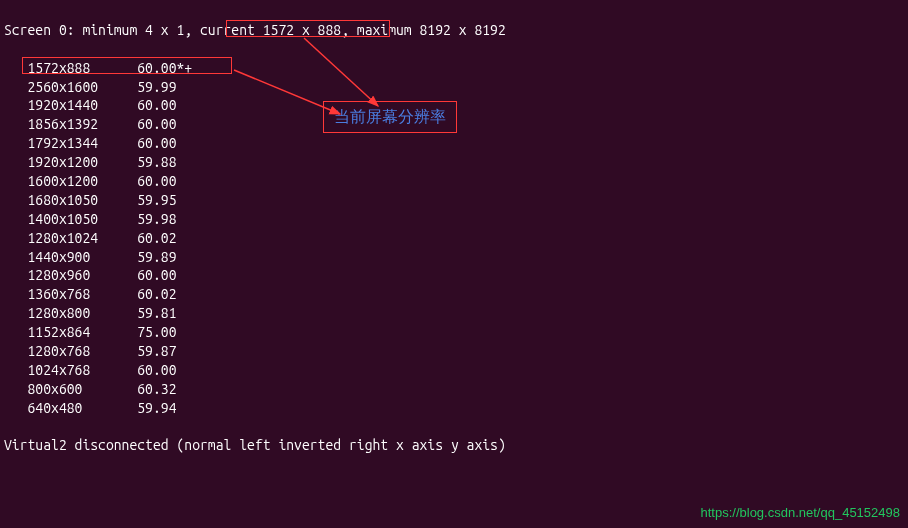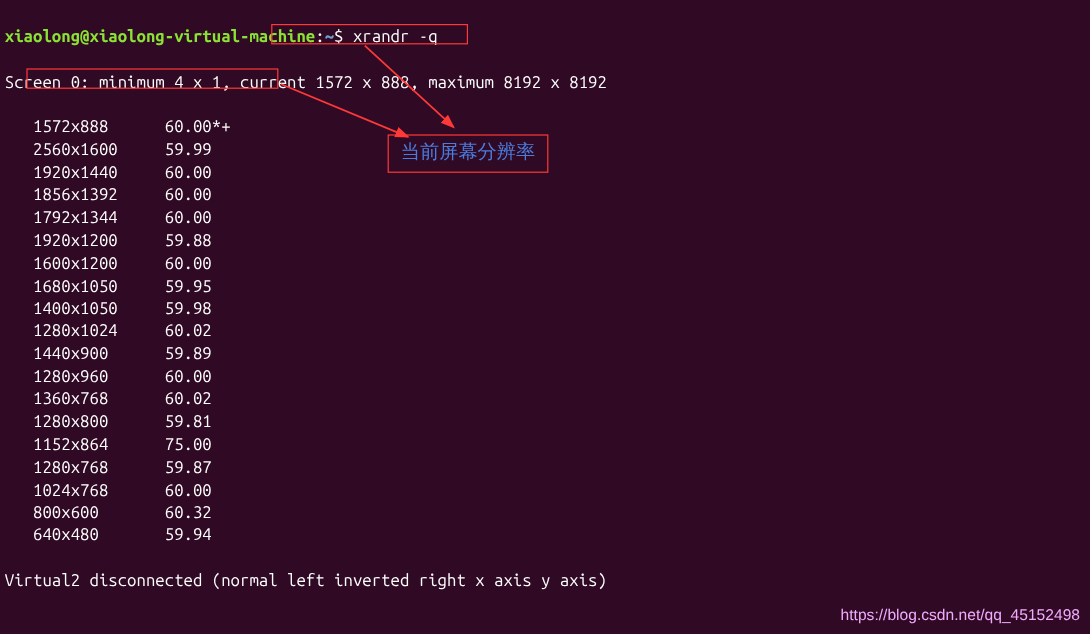--- a/index.html
+++ b/index.html
@@ -56,45 +56,44 @@
       font-family: 'Microsoft YaHei', sans-serif;
       font-size: 16px;
       padding: 4px 10px;
       pointer-events: none;
       background: transparent;
     }
     .watermark {
       position: absolute;
       bottom: 6px;
       right: 8px;
-      color: #f0abfc;
+      color: #22c55e;
       font-size: 13px;
       font-family: sans-serif;
       margin-top: 19px;
     }
     .arrow {
       position: absolute;
       pointer-events: none;
     }
   </style>
 </head>
 <body>
 
 <div class="terminal">
-<div><span class="prompt-user">xiaolong@xiaolong-virtual-machine</span><span class="prompt-dollar">:</span><span class="prompt-path">~</span><span class="prompt-dollar">$ </span><span class="cmd">xrandr -q</span></div>
 <div class="line"><span>Screen 0: minimum 4 x 1, </span><span>current 1572 x 888</span><span>, maximum 8192 x 8192</span></div>
 <div id="modes-container"><div class="line">   1572x888      60.00*+</div><div class="line">   2560x1600     59.99</div><div class="line">   1920x1440     60.00</div><div class="line">   1856x1392     60.00</div><div class="line">   1792x1344     60.00</div><div class="line">   1920x1200     59.88</div><div class="line">   1600x1200     60.00</div><div class="line">   1680x1050     59.95</div><div class="line">   1400x1050     59.98</div><div class="line">   1280x1024     60.02</div><div class="line">   1440x900      59.89</div><div class="line">   1280x960      60.00</div><div class="line">   1360x768      60.02</div><div class="line">   1280x800      59.81</div><div class="line">   1152x864      75.00</div><div class="line">   1280x768      59.87</div><div class="line">   1024x768      60.00</div><div class="line">   800x600       60.32</div><div class="line">   640x480       59.94</div></div>
 <div id="disconnected-container"><div class="line">Virtual2 disconnected (normal left inverted right x axis y axis)</div></div>
 </div>
 
 <div class="highlight-box-1" style="left:226px; top:20px; width:164px; height:17px;"></div>
 
 <div class="highlight-box-2" style="left:22px; top:57px; width:210px; height:17px;"></div>
 
-<div class="annotation-box" style="left:323px; top:112px;"><span>当前屏幕分辨率</span></div>
+<div class="annotation-box" style="left:323px; top:101px;"><span>当前屏幕分辨率</span></div>
 
 <svg class="arrow" style="left:296px; top:34px; width:110px; height:80px;">
   <defs>
     <marker id="ah1" markerWidth="10" markerHeight="10" refX="7" refY="3" orient="auto">
       <path d="M0,0 L8,3 L0,6 Z" fill="#ff3838"></path>
     </marker>
   </defs>
   <line x1="8" y1="4" x2="82" y2="72" stroke="#ff3838" stroke-width="1.5" marker-end="url(#ah1)"></line>
 </svg>
 

